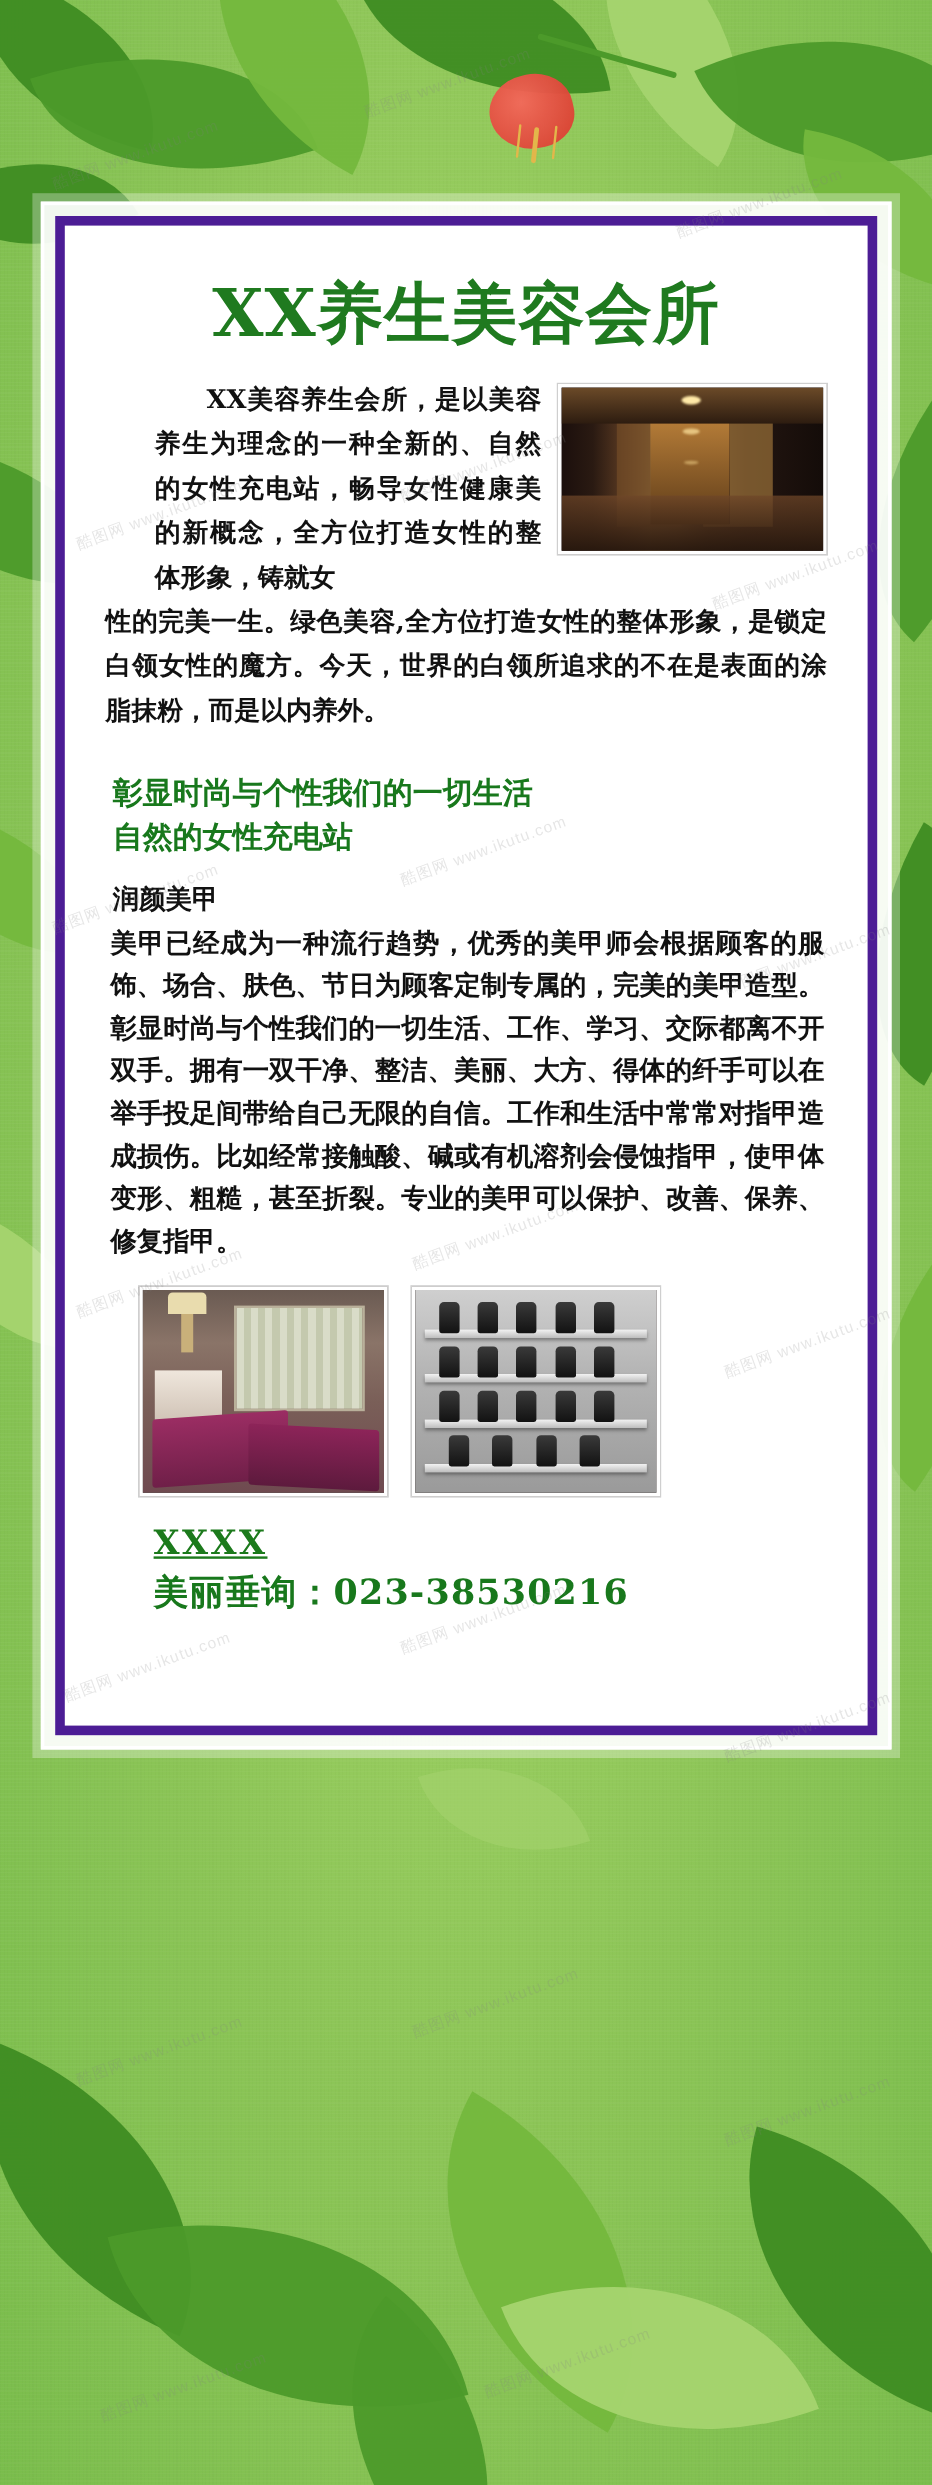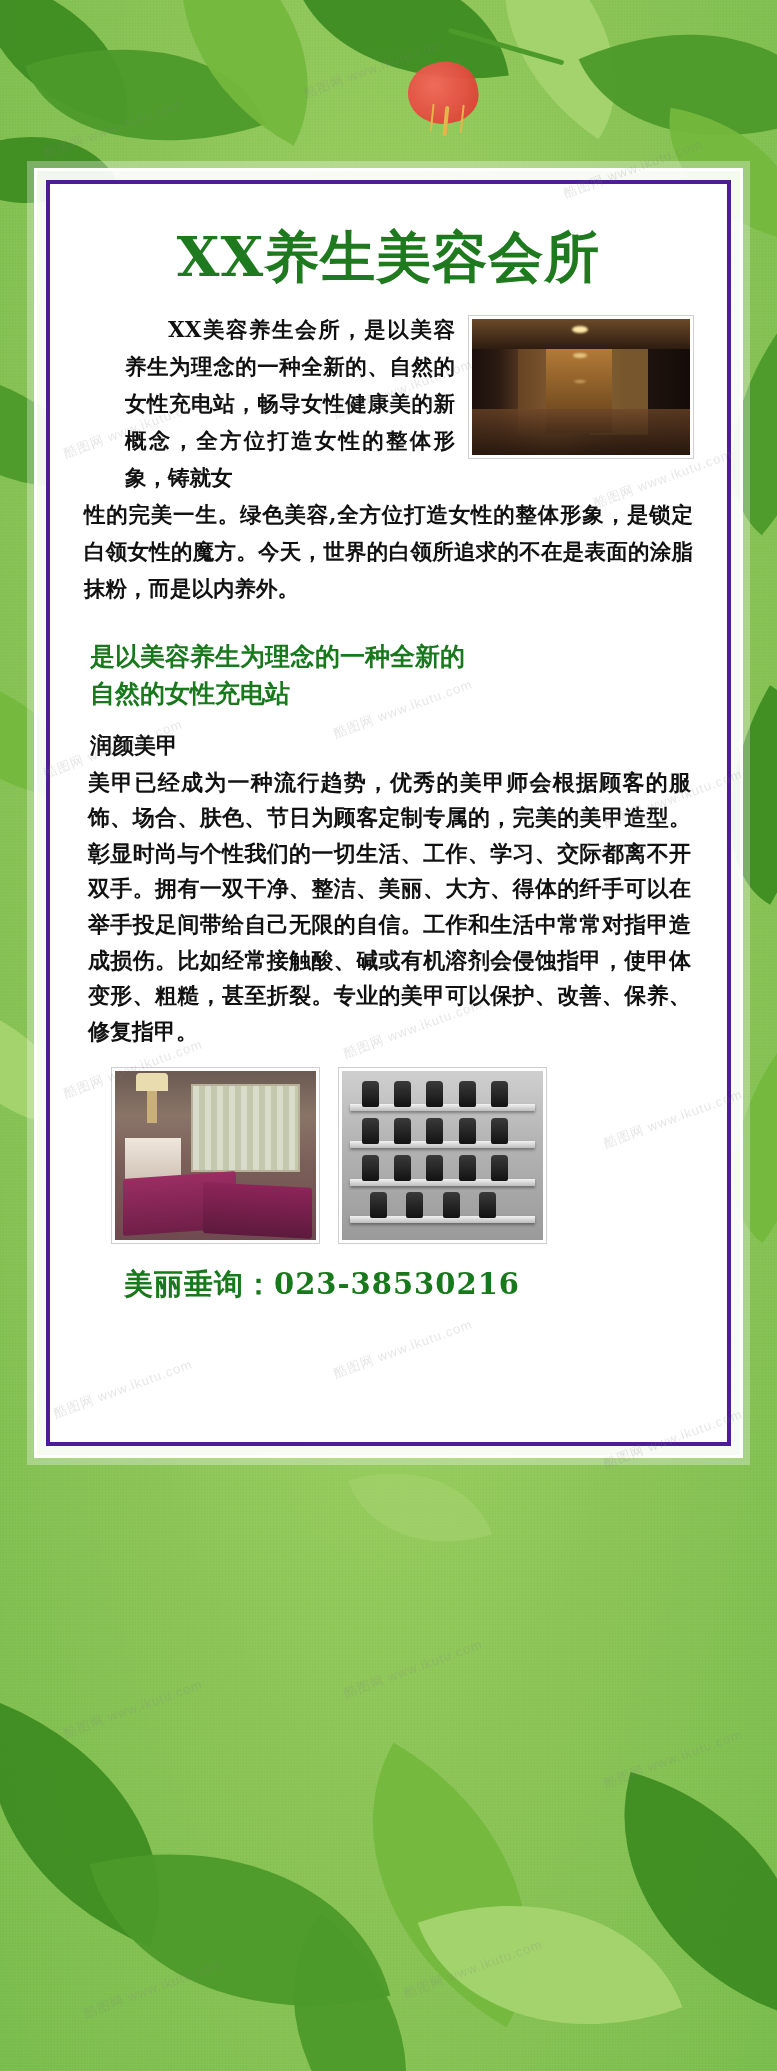--- a/index.html
+++ b/index.html
@@ -48,21 +48,21 @@
     top: 168px;
     width: 709px;
     height: 1290px;
     border: 3px solid #ffffff;
     background: rgba(255,255,255,0.93);
     box-shadow: 0 0 0 7px rgba(255,255,255,0.30);
   }
   .frame-inner {
     position: absolute;
     inset: 9px;
-    border: 4px solid #4c1d95;
+    border: 8px solid #4c1d95;
     background: #ffffff;
     overflow: hidden;
   }
 
   .content {
     position: absolute;
     inset: 0;
     padding: 26px 34px 20px 34px;
   }
 
@@ -333,21 +333,21 @@
         <div class="hall-img">
           <div class="hall-ceiling"></div>
           <div class="hall-light"></div>
         </div>
       </div>
 
       <p class="intro">XX美容养生会所，是以美容养生为理念的一种全新的、自然的女性充电站，畅导女性健康美的新概念，全方位打造女性的整体形象，铸就女</p>
       <p class="intro2">性的完美一生。绿色美容,全方位打造女性的整体形象，是锁定白领女性的魔方。今天，世界的白领所追求的不在是表面的涂脂抹粉，而是以内养外。</p>
 
       <div class="slogans">
-        <div class="slogan">是以美容养生为理念的一种全新的</div>
+        <div class="slogan">彰显时尚与个性我们的一切生活</div>
         <div class="slogan">自然的女性充电站</div>
       </div>
 
       <div class="section-head">润颜美甲</div>
       <p class="body-text">美甲已经成为一种流行趋势，优秀的美甲师会根据顾客的服饰、场合、肤色、节日为顾客定制专属的，完美的美甲造型。彰显时尚与个性我们的一切生活、工作、学习、交际都离不开双手。拥有一双干净、整洁、美丽、大方、得体的纤手可以在举手投足间带给自己无限的自信。工作和生活中常常对指甲造成损伤。比如经常接触酸、碱或有机溶剂会侵蚀指甲，使甲体变形、粗糙，甚至折裂。专业的美甲可以保护、改善、保养、修复指甲。</p>
 
       <div class="photo-row">
         <div class="photo photo-room">
           <div class="room-img">
             <div class="room-window"></div>
@@ -380,20 +380,21 @@
             <div class="shoe" style="left:74%;  top:50%"></div>
             <div class="shoe" style="left:14%;  top:72%"></div>
             <div class="shoe" style="left:32%;  top:72%"></div>
             <div class="shoe" style="left:50%;  top:72%"></div>
             <div class="shoe" style="left:68%;  top:72%"></div>
           </div>
         </div>
       </div>
 
       <div class="footer">
+        <div class="footer-brand">XXXX</div>
         <div class="footer-phone">美丽垂询：023-38530216</div>
       </div>
 
     </div>
   </div>
 </div>
 
 <div class="wm" style="left:40px;  top:120px;">酷图网 www.ikutu.com</div>
 <div class="wm" style="left:300px; top:60px;">酷图网 www.ikutu.com</div>
 <div class="wm" style="left:560px; top:160px;">酷图网 www.ikutu.com</div>

